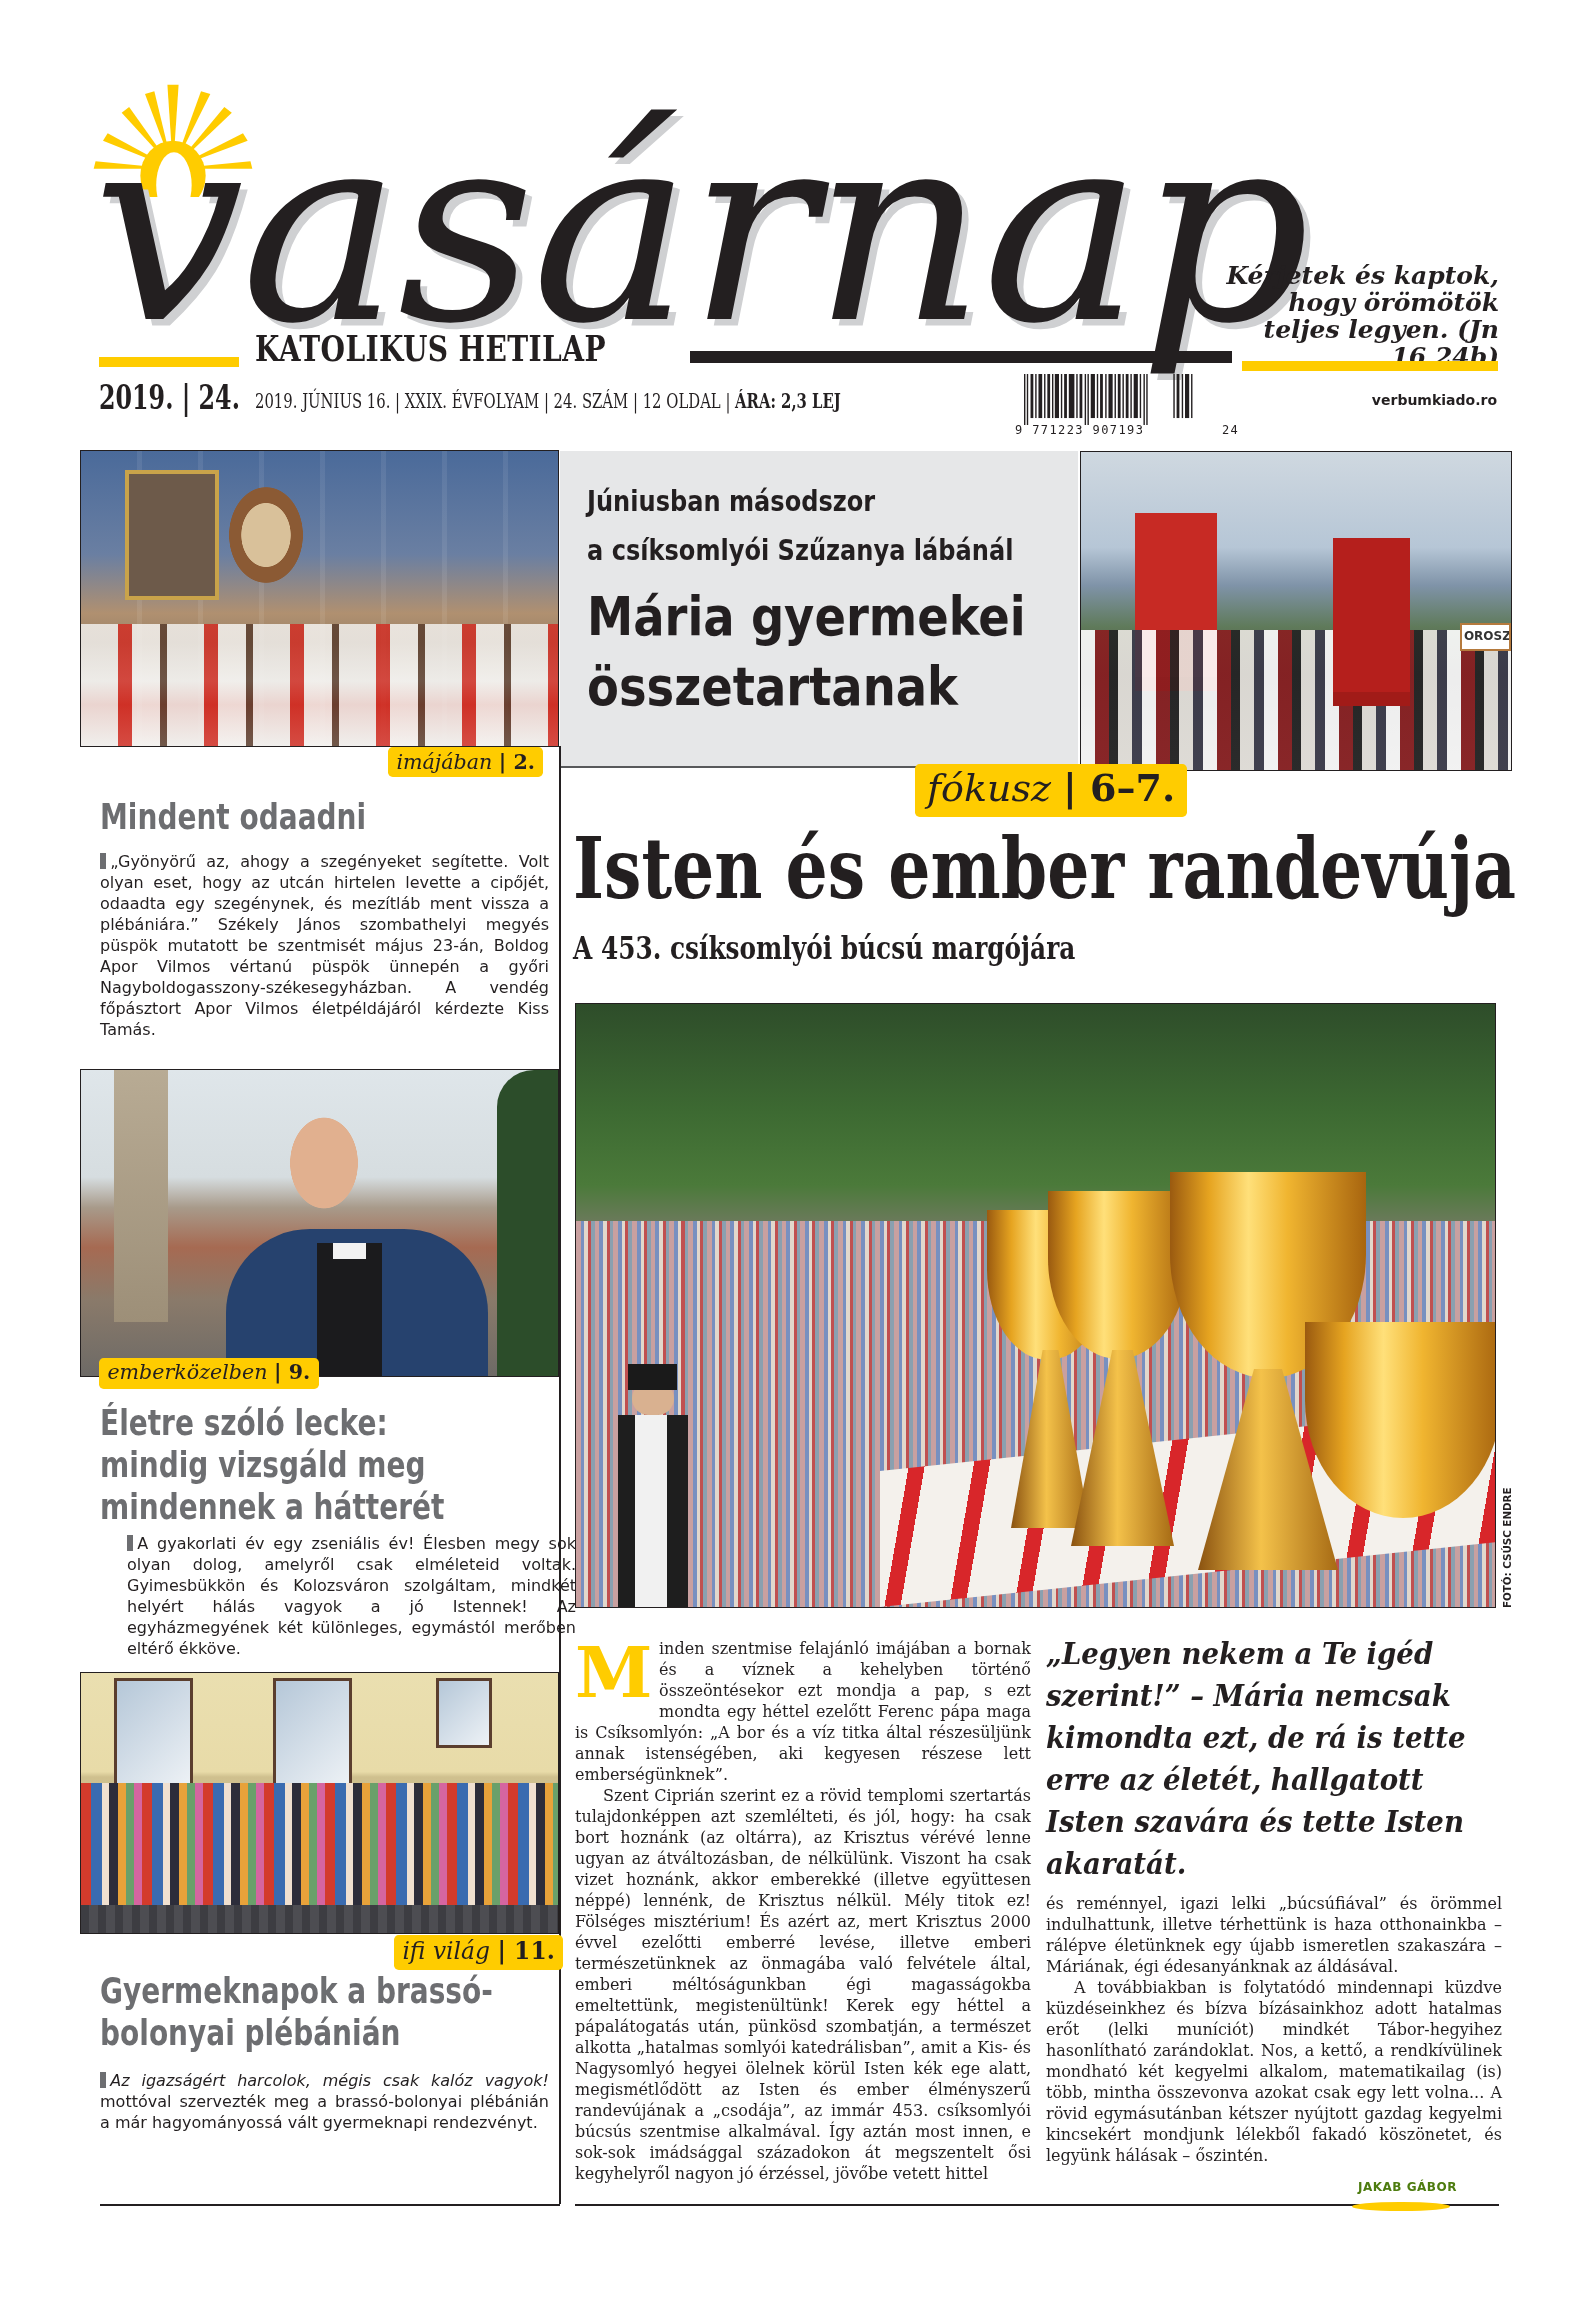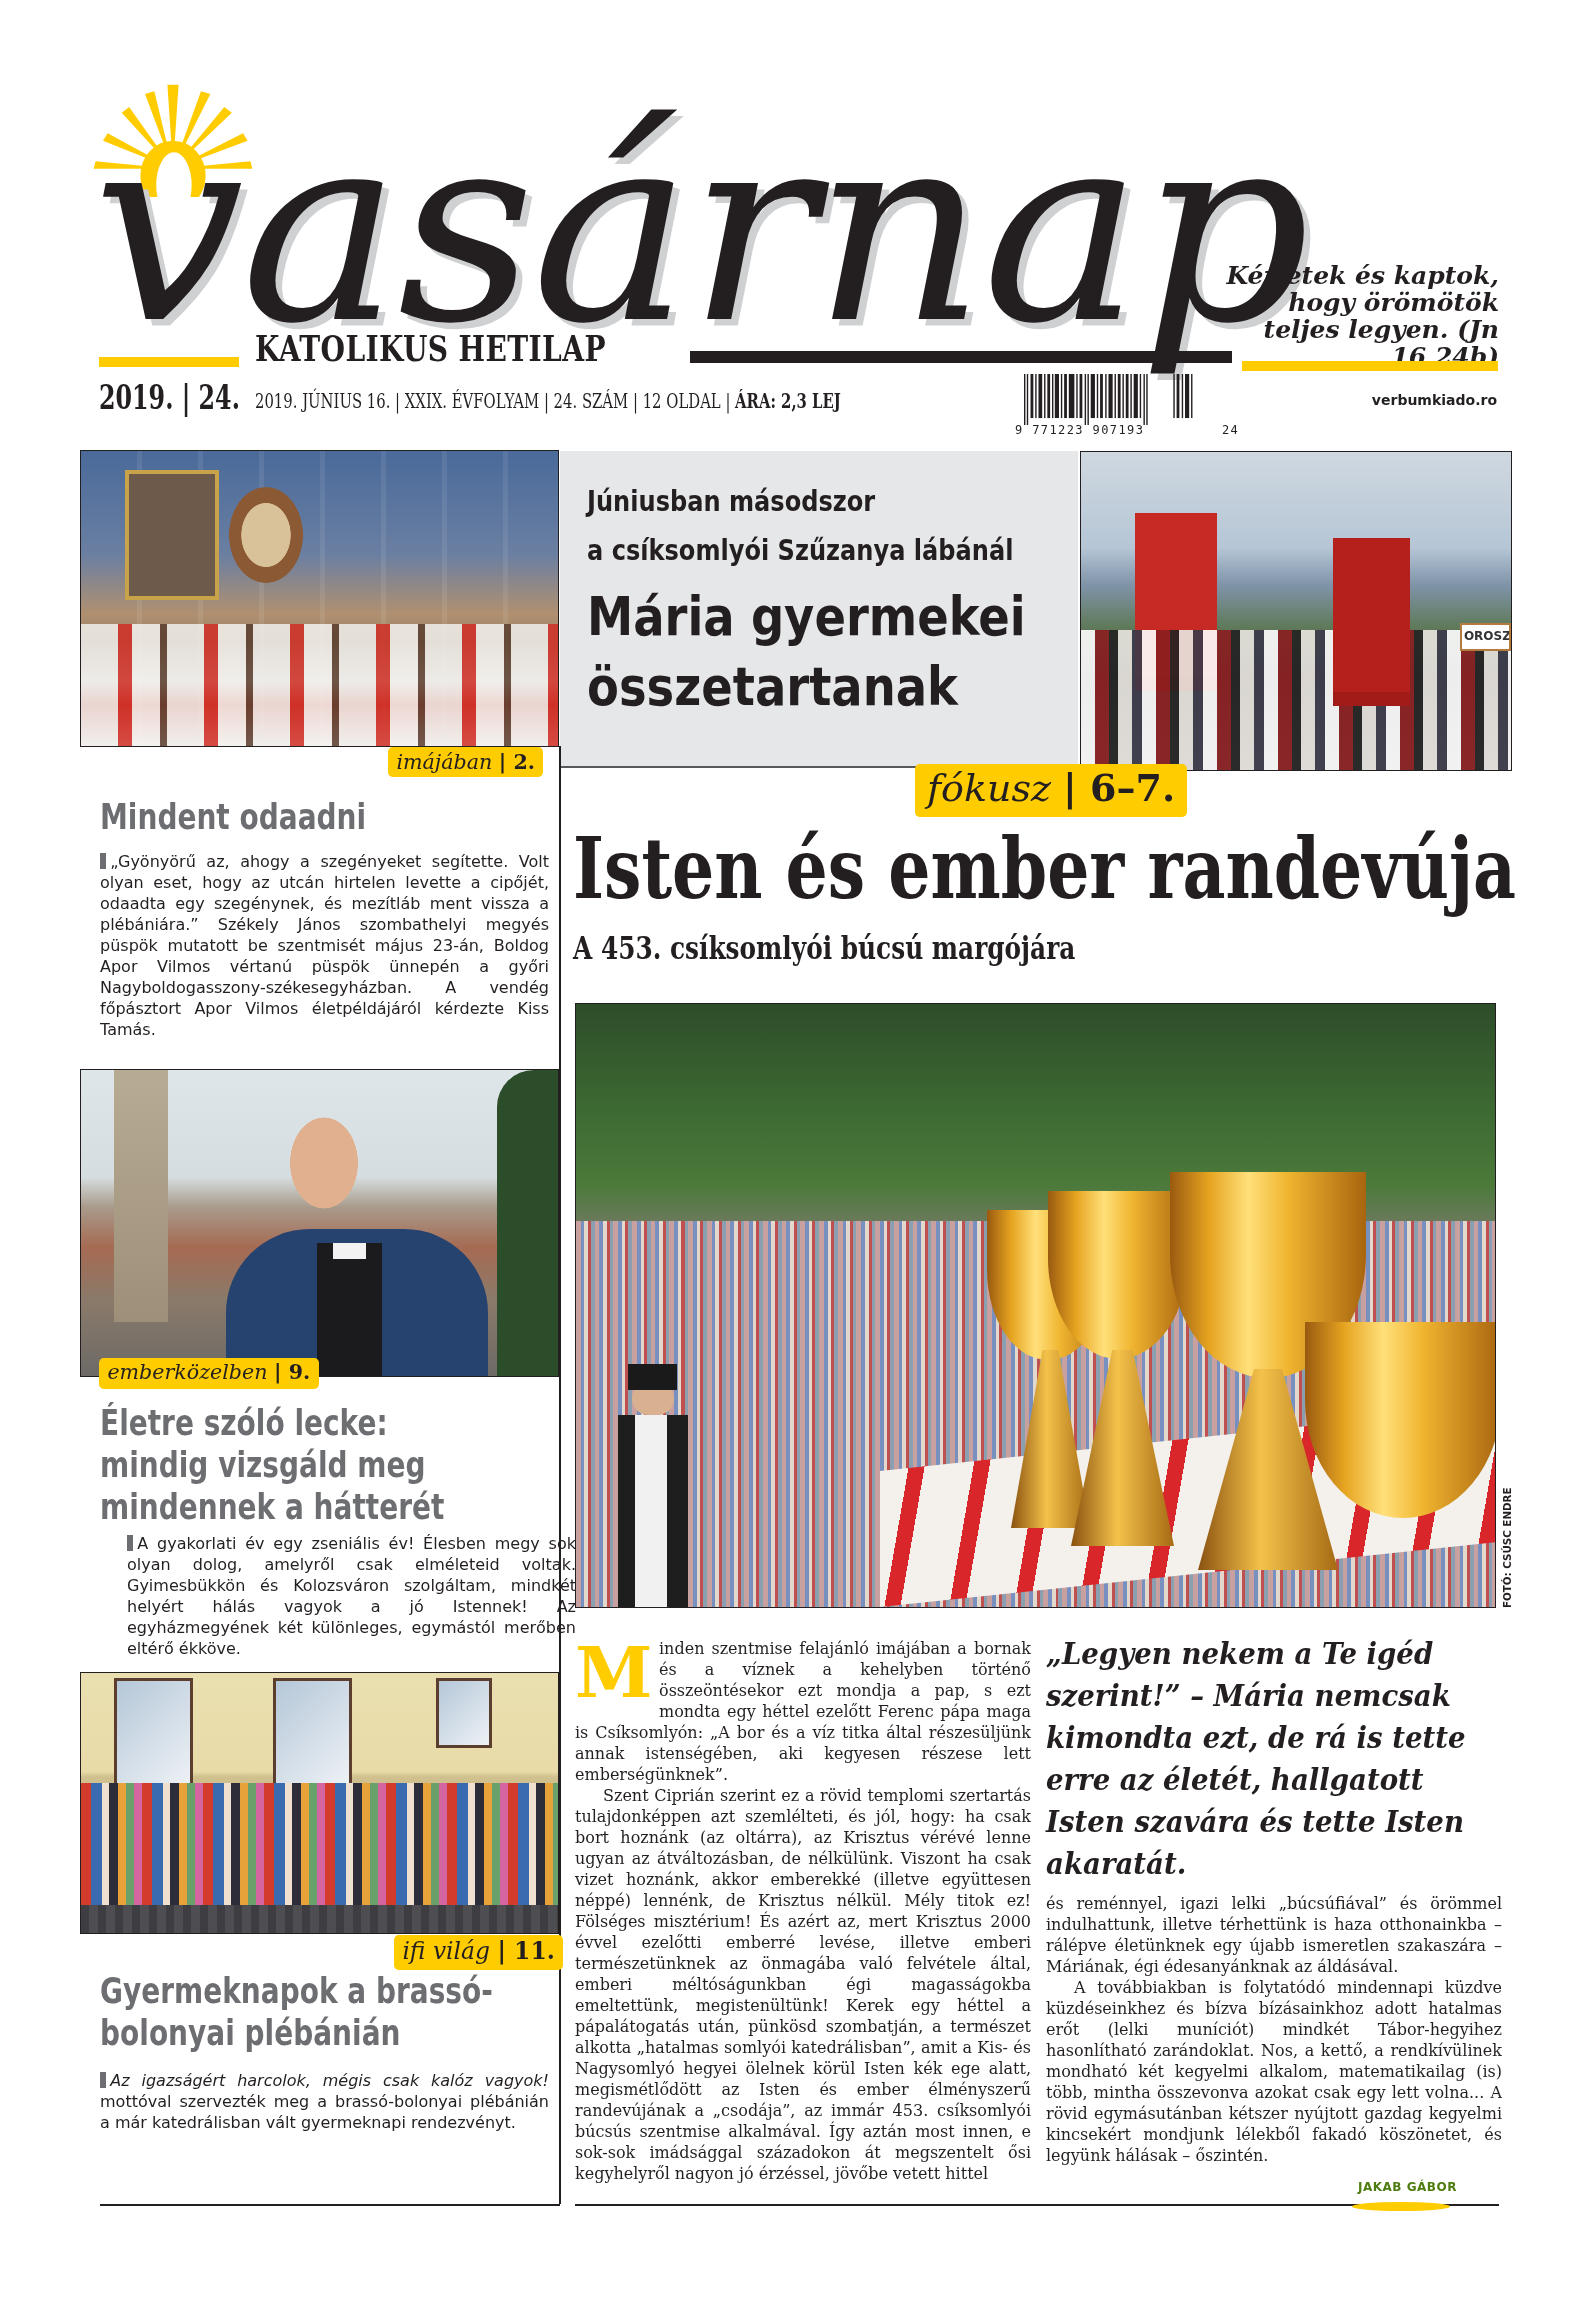--- a/index.html
+++ b/index.html
@@ -328,21 +328,21 @@
 <div class="tag" style="left:394px; top:1935px; padding:1.9px 8.4px 5.6px; font-size:23.4px;">
   <span class="lbl">ifi világ</span>
   <span class="num">| 11.</span>
 </div>
 
 <div class="gray-head" style="top:1970px; font-size:35px; line-height:42px;">
   <div>Gyermeknapok a brassó-</div>
   <div>bolonyai plébánián</div>
 </div>
 <div class="lede" style="top:2070px;">
-  <span class="mark"></span><i>Az igazságért harcolok, mégis csak kalóz vagyok!</i><span> mottóval szervezték meg  a brassó-bolonyai plébánián a már katedrálisban vált gyermeknapi rendezvényt.</span>
+  <span class="mark"></span><i>Az igazságért harcolok, mégis csak kalóz vagyok!</i><span> mottóval szervezték meg  a brassó-bolonyai plébánián a már hagyományossá vált gyermeknapi rendezvényt.</span>
 </div>
 <div class="left-bottom-line"></div>
 
 <div class="main-title">Isten és ember randevúja</div>
 <div class="main-sub">A 453. csíksomlyói búcsú margójára</div>
 
 <div class="photo ph-main">
   <div class="person"></div>
   <div class="altar"></div>
   <div class="chalice" style="left:411px; top:206px; width:122px; height:150px;"></div>

